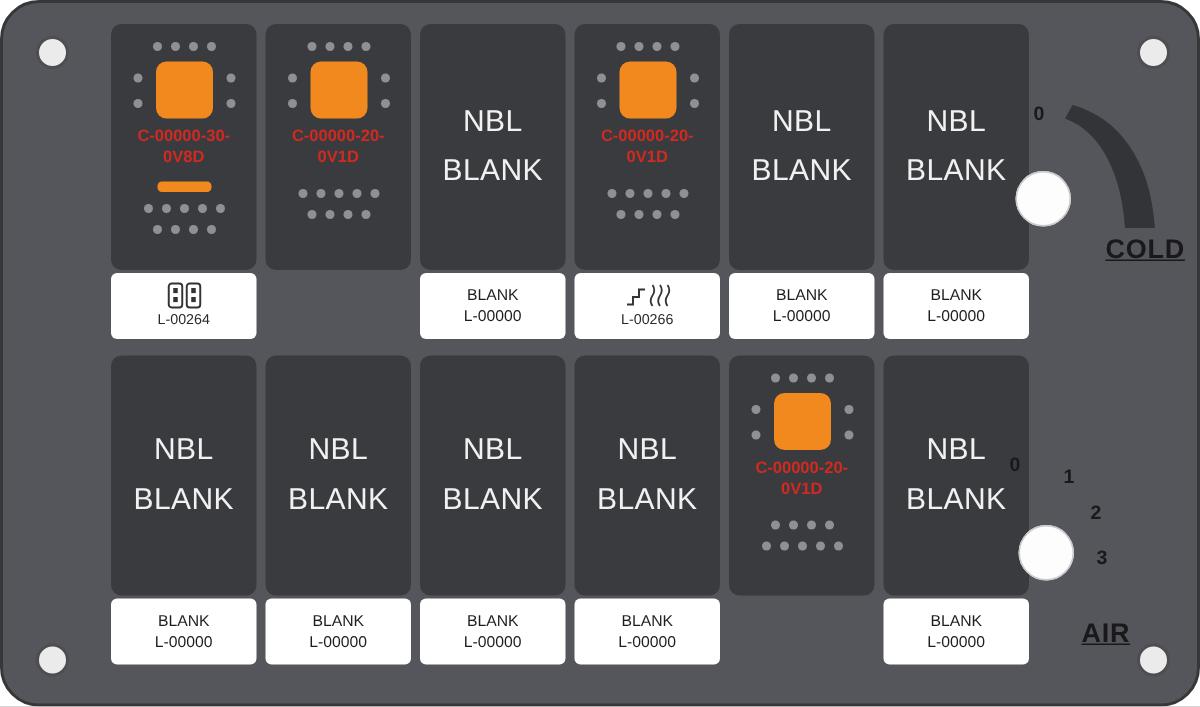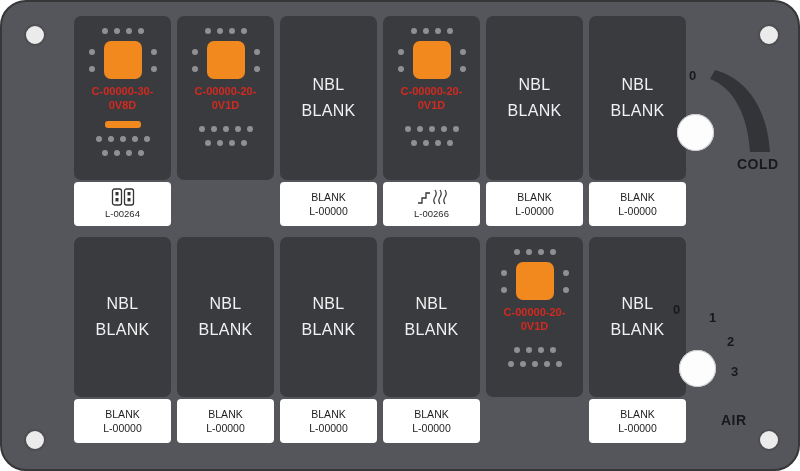--- a/index.html
+++ b/index.html
@@ -23,21 +23,21 @@
     position:absolute;left:48px;top:14px;width:612px;
     display:grid;grid-template-columns:repeat(6,1fr);
     column-gap:6px;row-gap:11px;padding-left:24px;
   }
   .col{display:flex;flex-direction:column;}
   .slot{
     background:#3A3B3F;border-radius:7px;height:164px;
     display:flex;flex-direction:column;align-items:center;box-sizing:border-box;
   }
   .slot.short{height:160px;}
-  .blank-slot{justify-content:center;color:#F1F1F2;font-size:16px;line-height:1.65;text-align:center;letter-spacing:.3px;}
+  .blank-slot{justify-content:center;color:#F1F1F2;font-size:20px;line-height:1.65;text-align:center;letter-spacing:.3px;}
   .label-box{
     background:#FFFFFF;border-radius:4px;height:44px;margin-top:2px;
     display:flex;flex-direction:column;align-items:center;justify-content:center;
     font-size:10.5px;color:#1e1e1e;line-height:1.35;text-align:center;
   }
   .label-box.bold{font-weight:700;font-size:11px;}
   .ltext{font-size:9.5px;color:#2a2a2a;margin-top:2px;}
 
   .dots{display:flex;gap:6px;}
   .dots span{width:6px;height:6px;border-radius:50%;background:#909094;display:block;}
@@ -54,21 +54,21 @@
   .licon{display:block;}
 
   .ctl{position:absolute;color:#19191C;}
   .cold-ctl{left:655px;top:62px;width:140px;height:112px;}
   .air-ctl{left:655px;top:298px;width:130px;height:135px;}
   .num{position:absolute;font-size:13px;font-weight:600;}
   .knob{
     position:absolute;width:37px;height:37px;border-radius:50%;
     background:#FDFDFD;box-shadow:0 0 0 1px #c9c9cc inset;
   }
-  .cap{position:absolute;font-size:14px;font-weight:700;letter-spacing:.5px;}
+  .cap{position:absolute;font-size:18px;font-weight:700;letter-spacing:.5px;text-decoration:underline;}
   .horn{position:absolute;}
   .cold-ctl .num{left:32px;top:4px;}
   .cold-ctl .horn{left:50px;top:4px;}
   .cold-ctl .knob{left:20px;top:50px;}
   .cold-ctl .cap{left:80px;top:92px;}
   .air-ctl .n0{left:16px;top:2px;}
   .air-ctl .n1{left:52px;top:10px;}
   .air-ctl .n2{left:70px;top:34px;}
   .air-ctl .n3{left:74px;top:64px;}
   .air-ctl .knob{left:22px;top:50px;}

